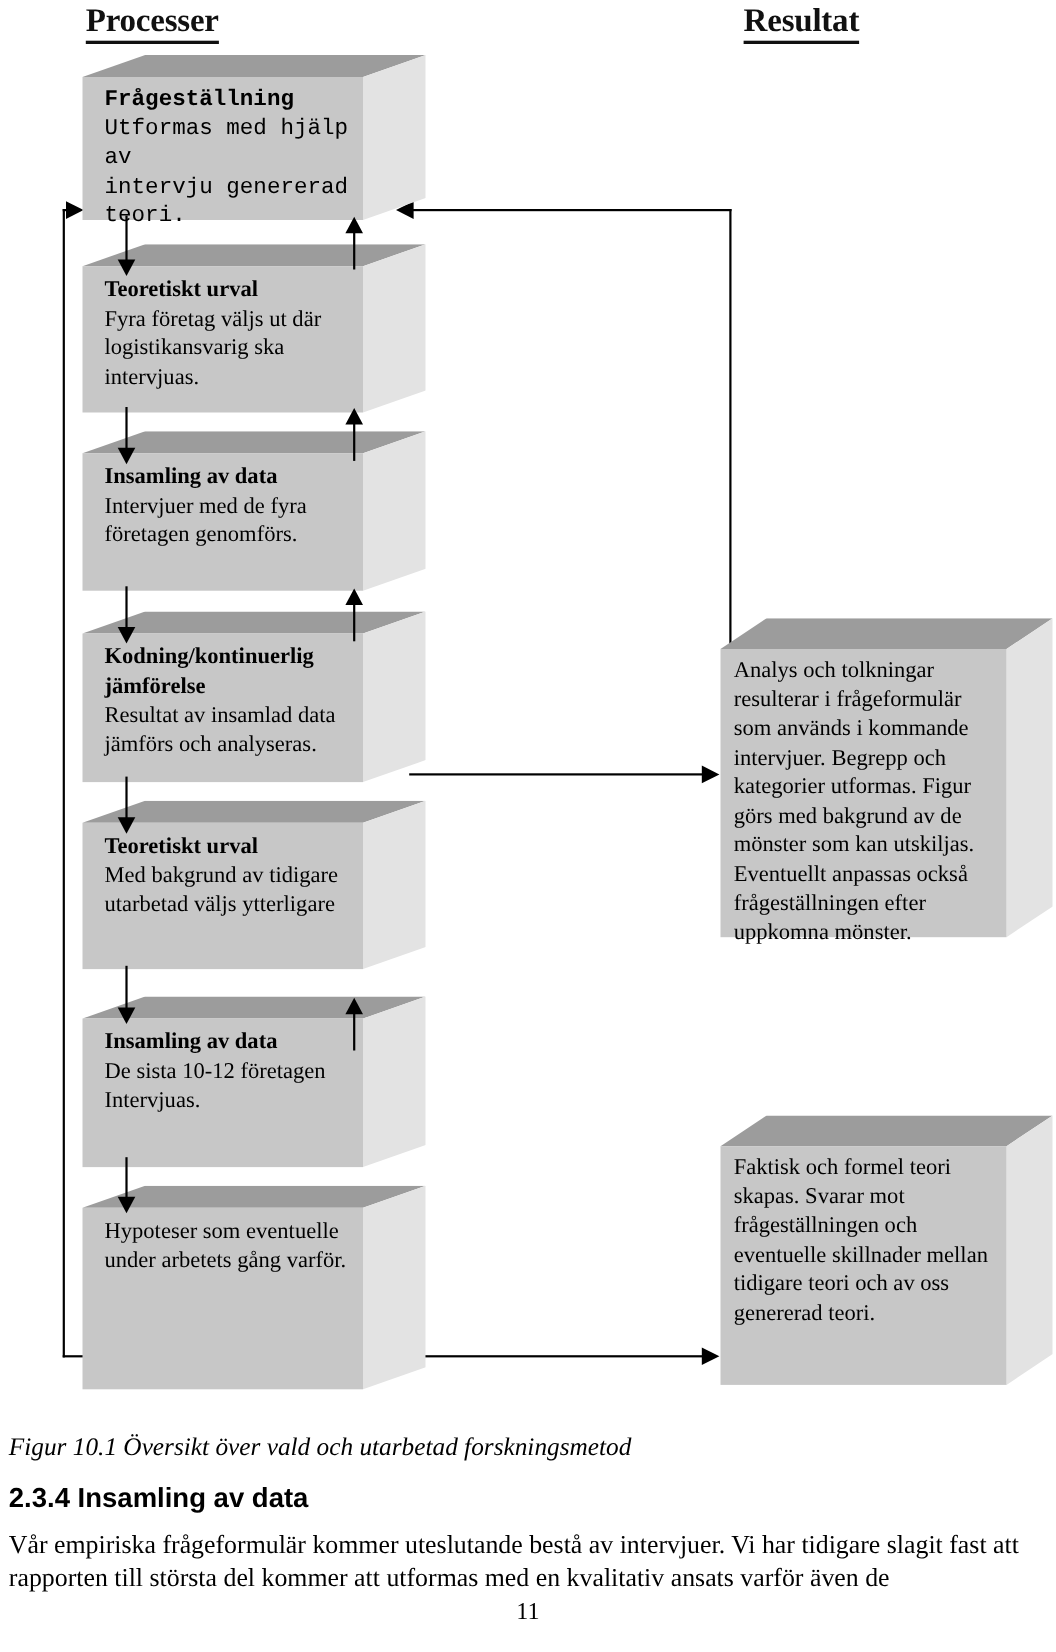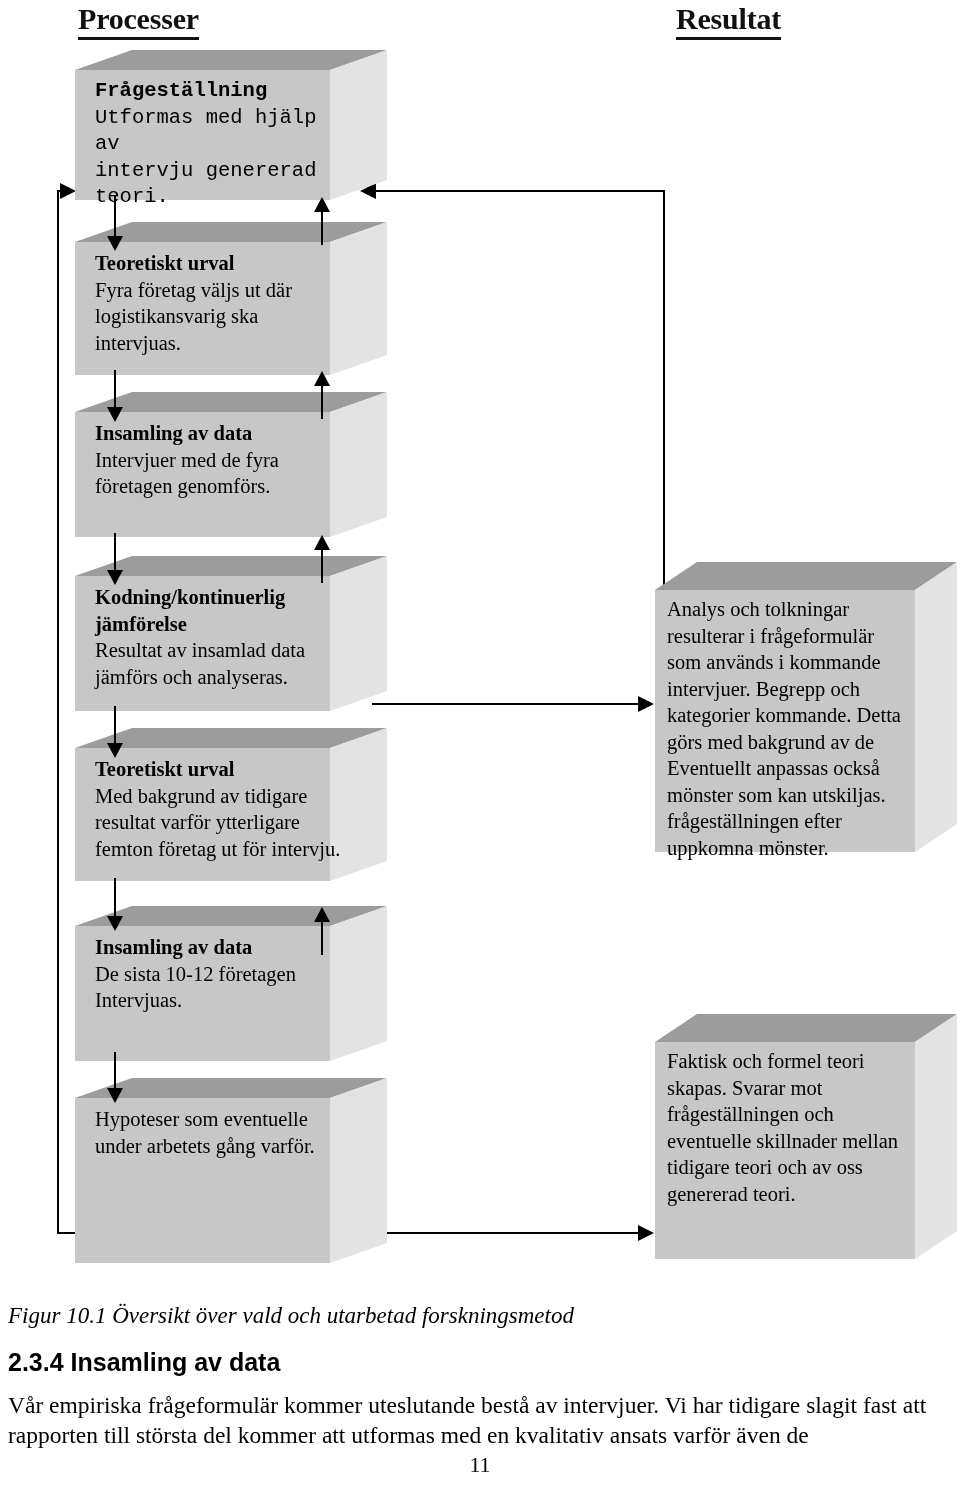--- a/index.html
+++ b/index.html
@@ -202,22 +202,21 @@
 
   <div class="box3d" style="left:57px; top:728px; width:330px; height:158px;">
     <svg width="330" height="158" style="position:absolute;left:0;top:0;">
       <polygon points="18,20 75,0 330,0 273,20" fill="#9c9c9c"></polygon>
       <polygon points="273,20 330,0 330,133 273,153" fill="#e3e3e3"></polygon>
       <rect x="18" y="20" width="255" height="133" fill="#c7c7c7"></rect>
     </svg>
     <div class="btext" style="left:38px; top:28px; width:250px;">
       <div class="bold-line">Teoretiskt urval</div>
       <div>Med bakgrund av tidigare</div>
-      <div>resultat varför ytterligare</div>
-      <div>femton företag ut för intervju.</div>
+      <div>utarbetad väljs ytterligare</div>
     </div>
   </div>
 
   <div class="box3d" style="left:57px; top:906px; width:330px; height:160px;">
     <svg width="330" height="160" style="position:absolute;left:0;top:0;">
       <polygon points="18,20 75,0 330,0 273,20" fill="#9c9c9c"></polygon>
       <polygon points="273,20 330,0 330,135 273,155" fill="#e3e3e3"></polygon>
       <rect x="18" y="20" width="255" height="135" fill="#c7c7c7"></rect>
     </svg>
     <div class="btext" style="left:38px; top:28px; width:245px;">
@@ -243,24 +242,24 @@
     <svg width="320" height="300" style="position:absolute;left:0;top:0;">
       <polygon points="18,28 60,0 320,0 278,28" fill="#9c9c9c"></polygon>
       <polygon points="278,28 320,0 320,262 278,290" fill="#e3e3e3"></polygon>
       <rect x="18" y="28" width="260" height="262" fill="#c7c7c7"></rect>
     </svg>
     <div class="btext" style="left:30px; top:34px; width:250px;">
       <div>Analys och tolkningar</div>
       <div>resulterar i frågeformulär</div>
       <div>som används i kommande</div>
       <div>intervjuer. Begrepp och</div>
-      <div>kategorier kommande. Detta</div>
+      <div>kategorier utformas. Figur</div>
       <div>görs med bakgrund av de</div>
+      <div>mönster som kan utskiljas.</div>
       <div>Eventuellt anpassas också</div>
-      <div>mönster som kan utskiljas.</div>
       <div>frågeställningen efter</div>
       <div>uppkomna mönster.</div>
     </div>
   </div>
 
   <div class="box3d" style="left:637px; top:1014px; width:320px; height:255px;">
     <svg width="320" height="255" style="position:absolute;left:0;top:0;">
       <polygon points="18,28 60,0 320,0 278,28" fill="#9c9c9c"></polygon>
       <polygon points="278,28 320,0 320,217 278,245" fill="#e3e3e3"></polygon>
       <rect x="18" y="28" width="260" height="217" fill="#c7c7c7"></rect>

